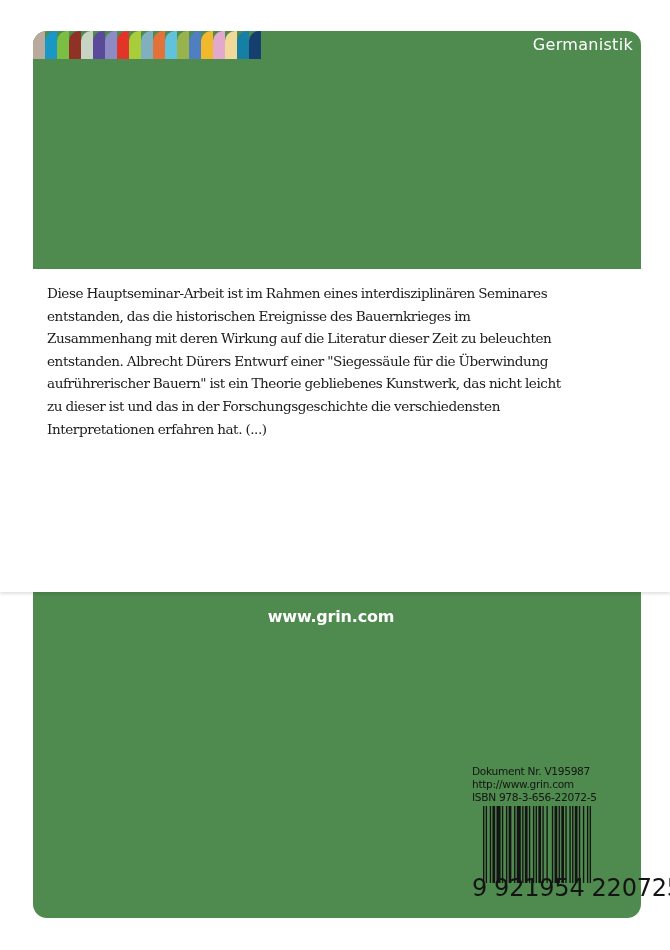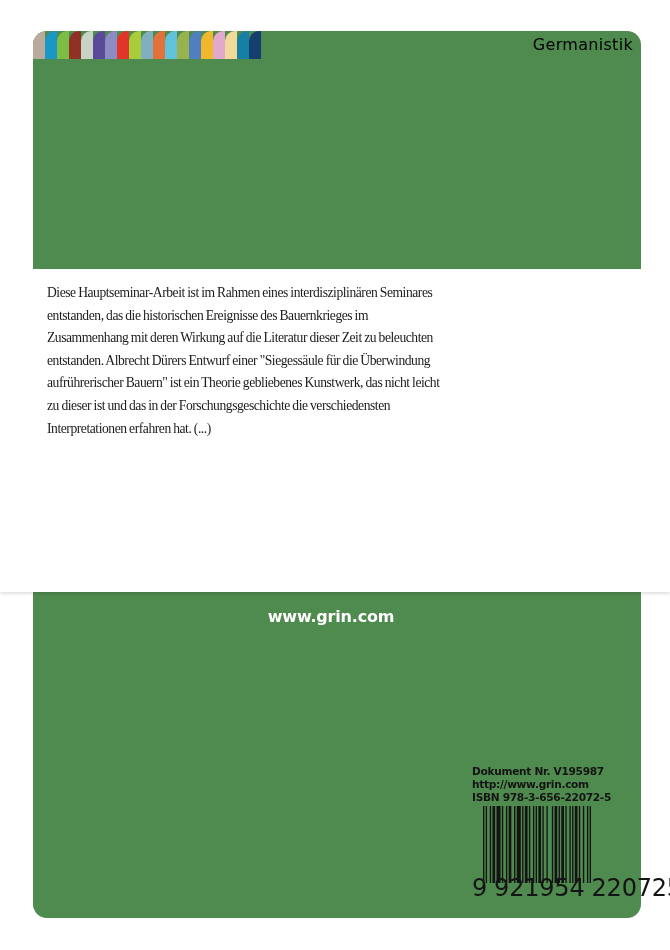--- a/index.html
+++ b/index.html
@@ -13,43 +13,42 @@
   }
   .tabs {
     position: absolute; left: 0; top: 0; height: 28px; display: flex;
   }
   .tab {
     width: 12px; height: 28px; border-top-left-radius: 10px; margin-right: 0;
   }
   .series-label {
     position: absolute; right: 8px; top: 4px;
     font-family: "DejaVu Sans", sans-serif; font-size: 16px; letter-spacing: 0.3px;
-    color: #000000;
+    color: #ffffff;
   }
   .band {
     position: absolute; left: 0; top: 269px; width: 670px; height: 323px;
     background: #ffffff;
     box-shadow: 0 2px 3px rgba(0,0,0,0.12);
   }
   .abstract {
     position: absolute; left: 47px; top: 282px; width: 560px;
     font-family: "DejaVu Serif", serif; font-size: 13.6px; line-height: 22.6px; color: #1b1b1b;
     letter-spacing: -0.45px; word-spacing: -0.5px;
   }
-  .abstract .line { display: block; white-space: nowrap; font-family: Liberation Serif, serif; }
+  .abstract .line { display: block; white-space: nowrap; }
   .website {
     position: absolute; left: 33px; width: 596px; top: 607px; text-align: center;
     font-family: "DejaVu Sans", sans-serif; font-weight: bold; font-size: 16px; color: #ffffff;
     letter-spacing: -0.2px;
   }
   .docinfo {
     position: absolute; left: 472px; top: 765px;
     font-family: "DejaVu Sans", sans-serif; font-size: 10.6px; line-height: 13px; color: #141414;
     letter-spacing: -0.3px;
-    font-weight: bold;
   }
   .barcode {
     position: absolute; left: 483px; top: 806px; width: 148px; height: 77px;
   }
   .barcode-digits {
     position: absolute; left: 472px; top: 874px; width: 160px;
     font-family: "DejaVu Sans", sans-serif; font-size: 24px; color: #141414; letter-spacing: -0.2px;
     white-space: nowrap;
   }
   .barcode-digits span { margin-right: 7px; }

